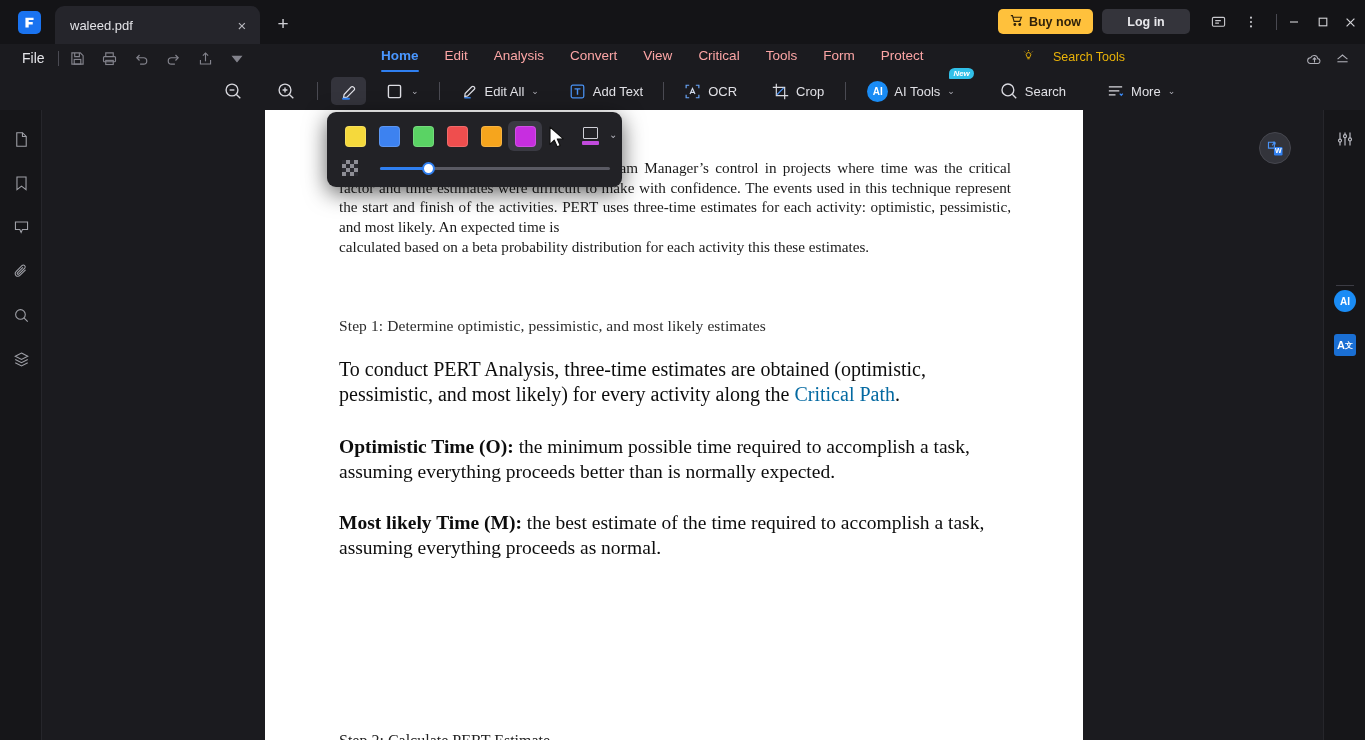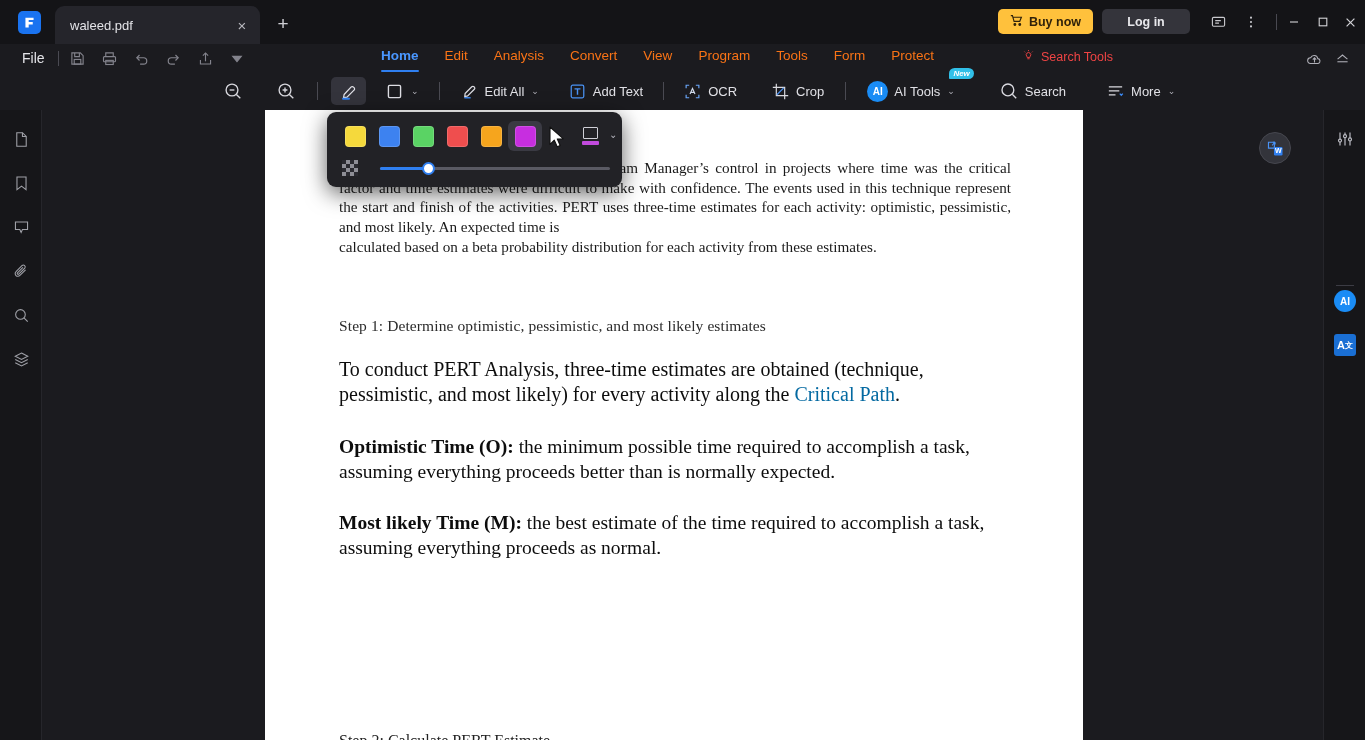--- a/index.html
+++ b/index.html
@@ -85,32 +85,32 @@
     font-size: 14px; color: #e4e4e8; padding: 2px 8px; cursor: pointer;
   }
   .mb-icon {
     position: absolute; top: 5px; width: 22px; height: 19px;
     display: flex; align-items: center; justify-content: center;
     color: #83838c; cursor: pointer;
   }
   .mb-sep { position: absolute; top: 7px; width: 1px; height: 15px; background: #4a4a52; }
   .ribbon-tabs { position: absolute; left: 368px; top: 0; height: 28px; display: flex; gap: 0; }
   .rtab {
-    font-size: 13.5px; color: #f97316; padding: 4px 13px 7px 13px;
+    font-size: 13.5px; color: #fca5a5; padding: 4px 13px 7px 13px;
     cursor: pointer; position: relative; white-space: nowrap;
   }
   .rtab.active { color: #4a97ff; font-weight: bold; }
   .rtab.active::after {
     content: ''; position: absolute; left: 13px; right: 13px; bottom: 0;
     height: 2.5px; background: #2f7ff0; border-radius: 2px;
   }
   .search-tools {
     position: absolute; left: 1022px; top: 5px;
-    display: flex; align-items: center; gap: 6px;
-    font-size: 12.5px; color: #ef4444; cursor: pointer;
+    display: flex; align-items: center; gap: 18px;
+    font-size: 12.5px; color: #eab308; cursor: pointer;
   }
   .hdr-right-icon {
     position: absolute; top: 5px; width: 22px; height: 20px;
     display: flex; align-items: center; justify-content: center;
     color: #aeaeb6; cursor: pointer;
   }
 
   
   .toolbar {
     position: absolute; top: 72px; left: 0; width: 1365px; height: 38px;
@@ -372,21 +372,21 @@
         <path d="M3 5h10l-5 6z" fill="currentColor"></path>
       </svg>
     </div>
 
     <div class="ribbon-tabs">
       <div class="rtab active">Home</div>
       <div class="rtab">Edit</div>
       <div class="rtab">Analysis</div>
       <div class="rtab">Convert</div>
       <div class="rtab">View</div>
-      <div class="rtab">Program</div>
+      <div class="rtab">Critical</div>
       <div class="rtab">Tools</div>
       <div class="rtab">Form</div>
       <div class="rtab">Protect</div>
     </div>
 
     <div class="search-tools">
       <span>
         <svg width="13" height="13" viewBox="0 0 16 16" fill="none" stroke="currentColor" stroke-width="1.15">
           <path d="M8 2.6v-1.3M3.9 4.1l-.9-.9M12.1 4.1l.9-.9"></path>
           <path d="M5.6 8.6a2.8 2.8 0 1 1 4.8 0c-.5.7-.7 1.1-.8 1.8H6.4c-.1-.7-.3-1.1-.8-1.8z"></path>
@@ -563,27 +563,27 @@
         <span style="font-size:8px">文</span>
     </div>
 
   </div>
 
   <div class="docarea">
     <div class="page">
       <div class="doc-body">
         <div class="p-intro">
           <span>probabilistic technique to increase the Program Manager’s control in projects where time was the critical factor and time estimates were difficult to make with confidence. The events used in this technique represent the start and finish of the activities. PERT uses three-time estimates for each activity: optimistic, pessimistic, and most likely. An expected time is</span>
-          <span class="lastline">calculated based on a beta probability distribution for each activity from these estimates.</span>
+          <span class="lastline">calculated based on a beta probability distribution for each activity this these estimates.</span>
         </div>
 
         <div class="h-step">Step 1: Determine optimistic, pessimistic, and most likely estimates</div>
 
         <div class="p-lead">
-          <span>To conduct PERT Analysis, three-time estimates are obtained (technique, pessimistic, and most likely) for every activity along the </span><span class="link-crit">Critical Path</span><span>.</span>
+          <span>To conduct PERT Analysis, three-time estimates are obtained (optimistic, pessimistic, and most likely) for every activity along the </span><span class="link-crit">Critical Path</span><span>.</span>
         </div>
 
         <div class="p-def">
           <b>Optimistic Time (O):</b><span> the minimum possible time required to accomplish a task, assuming everything proceeds better than is normally expected.</span>
         </div>
 
 
         <div class="p-def">
           <b>Most likely Time (M):</b><span> the best estimate of the time required to accomplish a task, assuming everything proceeds as normal.</span>
         </div>

